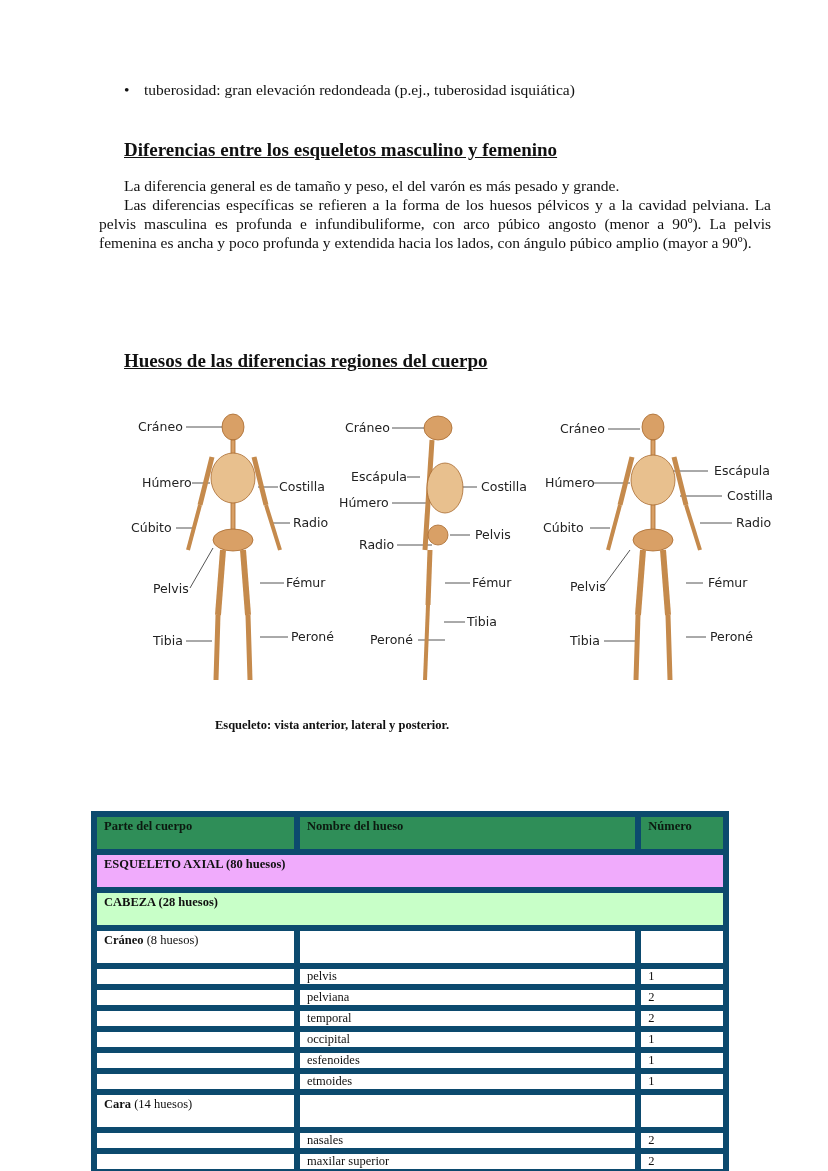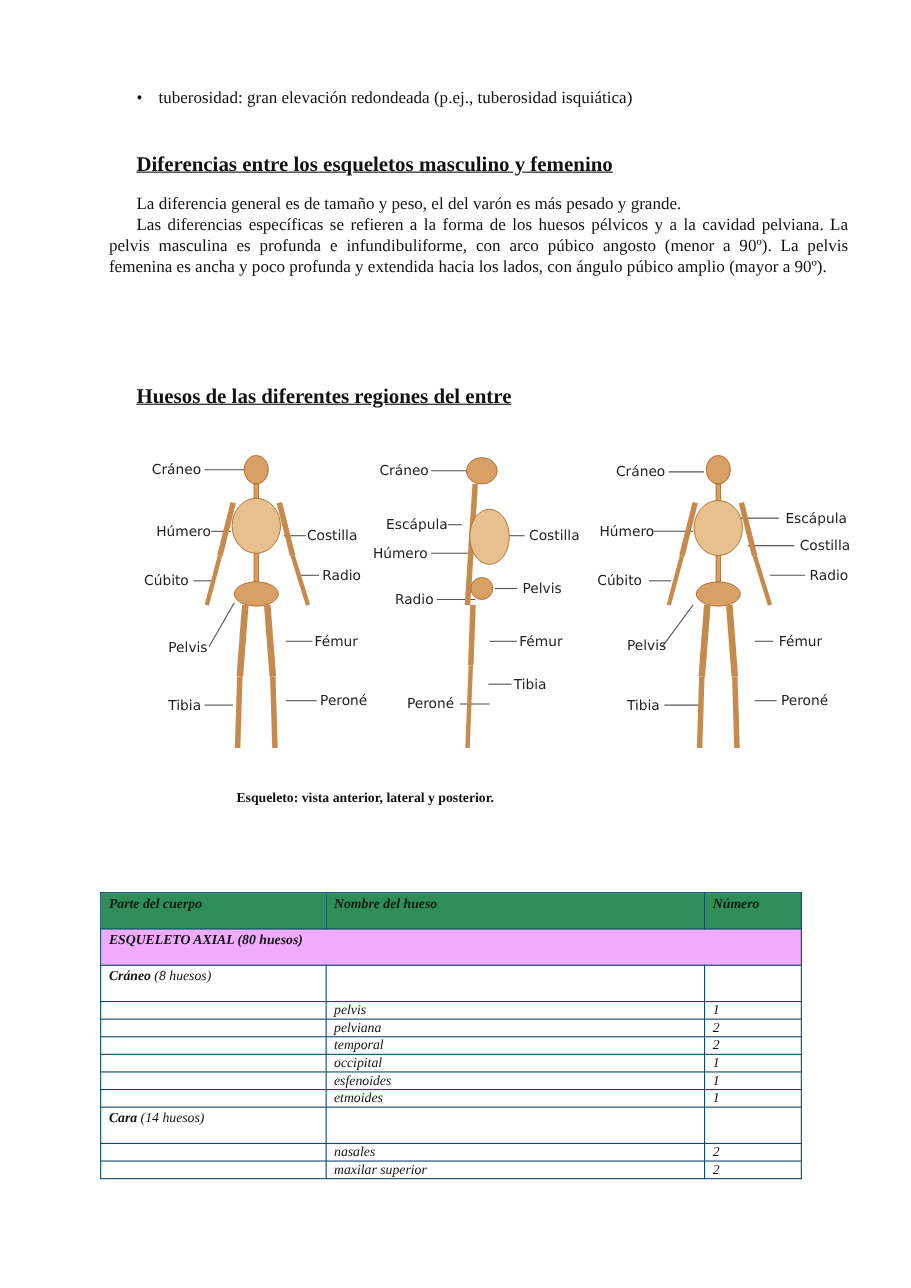--- a/index.html
+++ b/index.html
@@ -10,21 +10,21 @@
   .bullet-line { left: 124px; top: 80px; }
   .bullet-dot { display: inline-block; width: 20px; }
   .heading { font-weight: bold; text-decoration: underline; font-size: 19px; }
   .para { left: 99px; top: 176px; width: 672px; text-align: justify; font-size: 15.5px; line-height: 19px; }
   .para p { margin: 0; }
   .para .indent { text-indent: 25px; }
   .figure { left: 120px; top: 400px; width: 670px; height: 300px; }
   .caption { left: 0; width: 664px; top: 718px; text-align: center; font-weight: bold; font-size: 12.5px; }
   .lbl { position: absolute; font-family: "DejaVu Sans", sans-serif; font-size: 12.5px; color: #222; white-space: nowrap; }
   table.bones { position: absolute; left: 91px; top: 811px; width: 638px; border-collapse: collapse; font-size: 12.5px; }
-  table.bones td { border: 1px solid #0c4a6e; padding: 1px 7px; vertical-align: top; font-style: italic; }
+  table.bones td { border: 6px solid #0c4a6e; padding: 1px 7px; vertical-align: top; }
   tr.hdr td { background: #2f8e58; font-weight: bold; height: 29px; padding-top: 2px; color: #0c1a10; }
   tr.sec1 td { background: #f0abfc; font-weight: bold; height: 29px; padding-top: 2px; }
   tr.sec2 td { background: #c8ffc8; font-weight: bold; height: 29px; padding-top: 2px; }
   tr.grp td { height: 29px; padding-top: 2px; }
   tr.row td { height: 13px; line-height: 14px; padding-top: 0; padding-bottom: 1px; }
   col.c1 { width: 205px; } col.c2 { width: 345px; } col.c3 { width: 88px; }
 </style>
 </head>
 <body>
 
@@ -32,21 +32,21 @@
   <span class="bullet-dot">•</span><span>tuberosidad: gran elevación redondeada (p.ej., tuberosidad isquiática)</span>
 </div>
 
 <div class="abs heading" style="left:124px; top:139px;">Diferencias entre los esqueletos masculino y femenino</div>
 
 <div class="abs para">
   <p class="indent">La diferencia general es de tamaño y peso, el del varón es más pesado y grande.</p>
   <p class="indent">Las diferencias específicas se refieren a la forma de los huesos pélvicos y a la cavidad pelviana. La pelvis masculina es profunda e infundibuliforme, con arco púbico angosto (menor a 90º). La pelvis femenina es ancha y poco profunda y extendida hacia los lados, con ángulo púbico amplio (mayor a 90º).</p>
 </div>
 
-<div class="abs heading" style="left:124px; top:350px;">Huesos de las diferentes regiones del entre</div>
+<div class="abs heading" style="left:124px; top:350px;">Huesos de las diferencias regiones del cuerpo</div>
 
 <div class="abs figure">
   <svg width="670" height="300" viewBox="0 0 670 300">
     <g stroke="#555" stroke-width="1" fill="none">
 
       <line x1="66" y1="27" x2="108" y2="27"></line>
       <line x1="72" y1="83" x2="90" y2="83"></line>
       <line x1="56" y1="128" x2="72" y2="128"></line>
       <line x1="70" y1="188" x2="93" y2="148"></line>
       <line x1="66" y1="241" x2="92" y2="241"></line>
@@ -162,20 +162,23 @@
     </colgroup>
   <tbody>
       <tr class="hdr">
     <td>Parte del cuerpo</td>
     <td>Nombre del hueso</td>
     <td>Número</td>
   </tr>
   <tr class="sec1">
     <td colspan="3">ESQUELETO AXIAL (80 huesos)</td>
   </tr>
+  <tr class="sec2">
+    <td colspan="3">CABEZA (28 huesos)</td>
+  </tr>
   <tr class="grp">
     <td><b>Cráneo</b><span> (8 huesos)</span></td>
     <td></td>
         <td></td>
   </tr>
   <tr class="row">
         <td></td>
         <td>pelvis</td>
         <td>1</td>
       </tr>

